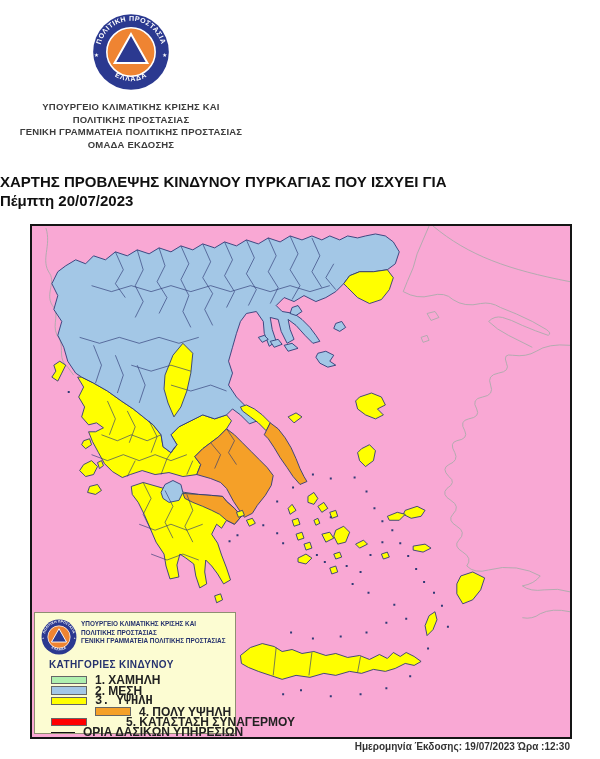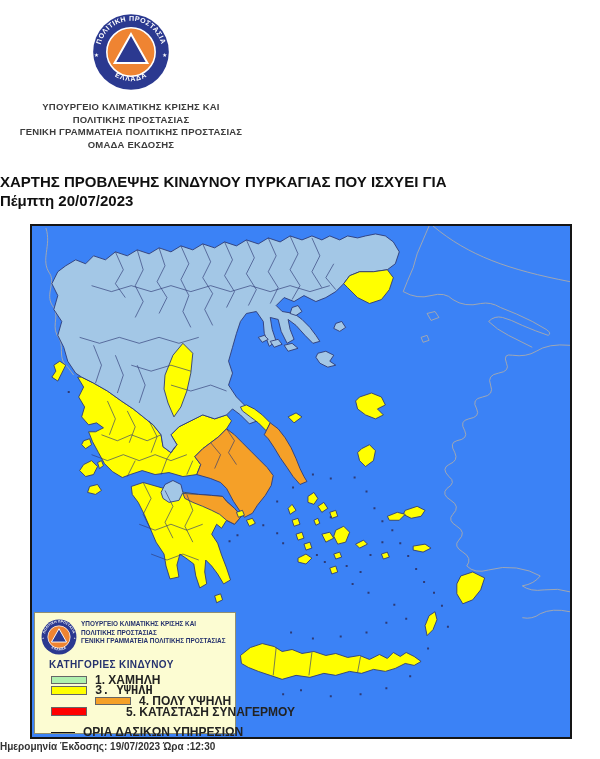--- a/index.html
+++ b/index.html
@@ -6,42 +6,42 @@
   body{width:600px;height:759px;position:relative;overflow:hidden;
        font-family:"Liberation Sans","DejaVu Sans",sans-serif;}
   
   .hdr-logo{position:absolute;left:92px;top:11px;width:78px;height:82px;}
   .ministry{position:absolute;left:12px;top:101px;width:238px;text-align:center;
             font-size:9.5px;font-weight:bold;color:#3b3b3b;line-height:12.5px;letter-spacing:.2px;}
   .title{position:absolute;left:0;top:172px;width:600px;text-align:left;
          font-size:15px;font-weight:bold;color:#101010;line-height:19px;}
   
   .map{position:absolute;left:30px;top:224px;width:538px;height:511px;
-       border:2px solid #151515;background:#3b82f6;}
+       border:2px solid #151515;background:#f9a8d4;}
   .map svg.sea{position:absolute;left:0;top:0;}
   .gr{stroke:var(--boundary,#2E3A75);stroke-width:0.9;stroke-linejoin:round;}
   .brd{fill:none;stroke:var(--boundary,#2E3A75);stroke-width:0.65;stroke-linejoin:round;}
   .foreign{fill:none;stroke:var(--foreign,#ABABAB);stroke-width:0.9;stroke-linejoin:round;}
   .islet{fill:var(--boundary,#2E3A75);stroke:none;}
   
   .legend{position:absolute;left:2px;bottom:3px;width:202px;height:122px;
           background:var(--legendbg,#FCFCD2);border:1px solid #8f8f72;box-sizing:border-box;}
   .legend .lg-logo{position:absolute;left:6px;top:6px;width:36px;height:36px;}
   .lg-agency{position:absolute;left:46px;top:7px;width:154px;
              font-size:6.4px;font-weight:bold;color:#26336e;line-height:8.6px;white-space:nowrap;}
   .lg-head{position:absolute;left:14px;top:46px;font-size:10px;font-weight:bold;
            color:#26336e;letter-spacing:.4px;}
   .lg-items{position:absolute;left:16px;top:62px;width:184px;}
   .lg-row{display:flex;align-items:center;height:10px;margin-bottom:0.5px;}
   .lg-sw{width:36px;height:8.5px;border:0.5px solid #666;box-sizing:border-box;flex:none;}
   .lg-lab{margin-left:8px;font-size:12px;font-weight:bold;color:#222;white-space:nowrap;}
   .lg-line-row{position:absolute;left:16px;top:112px;display:flex;align-items:center;}
   .lg-line{width:24px;height:0;border-top:1.6px solid #111;flex:none;}
   
-  .footer{position:absolute;left:0;top:741px;width:570px;
+  .footer{position:absolute;left:0;top:741px;width:570px;text-align:right;
           font-size:10px;font-weight:bold;color:#333;}
 </style>
 </head>
 <body>
 
 <svg class="hdr-logo" viewBox="0 0 100 100">
   <defs>
     <g id="cp-logo">
       <circle cx="50" cy="50" r="48.5" fill="#2B3990"></circle>
       <circle cx="50" cy="50" r="31" stroke="#fff" stroke-width="2" fill="#EF8432"></circle>
@@ -160,20 +160,24 @@
       <div>ΠΟΛΙΤΙΚΗΣ ΠΡΟΣΤΑΣΙΑΣ</div>
       <div>ΓΕΝΙΚΗ ΓΡΑΜΜΑΤΕΙΑ ΠΟΛΙΤΙΚΗΣ ΠΡΟΣΤΑΣΙΑΣ</div>
     </div>
     <div class="lg-head">ΚΑΤΗΓΟΡΙΕΣ ΚΙΝΔΥΝΟΥ</div>
     <div class="lg-items">
 
     <div class="lg-row" style="display: flex;">
         <span class="lg-sw" style="background: rgb(175, 240, 175);"></span>
         <span class="lg-lab">1. ΧΑΜΗΛΗ</span>
       </div>
+        <div class="lg-row" style="display: flex;">
+        <span class="lg-sw" style="background: rgb(163, 199, 230);"></span>
+        <span class="lg-lab">2. ΜΕΣΗ</span>
+      </div>
         <div class="lg-row" style="display: flex; font-family: Liberation Mono, monospace;">
         <span class="lg-sw" style="background: rgb(255, 255, 0);"></span>
         <span class="lg-lab">3. ΥΨΗΛΗ</span>
       </div>
         <div class="lg-row" style="display: flex; padding-left: 44px;">
         <span class="lg-sw" style="background: rgb(245, 160, 40);"></span>
         <span class="lg-lab">4. ΠΟΛΥ ΥΨΗΛΗ</span>
       </div>
         <div class="lg-row" style="display: flex; gap: 31px;">
         <span class="lg-sw" style="background: rgb(255, 0, 0);"></span>

